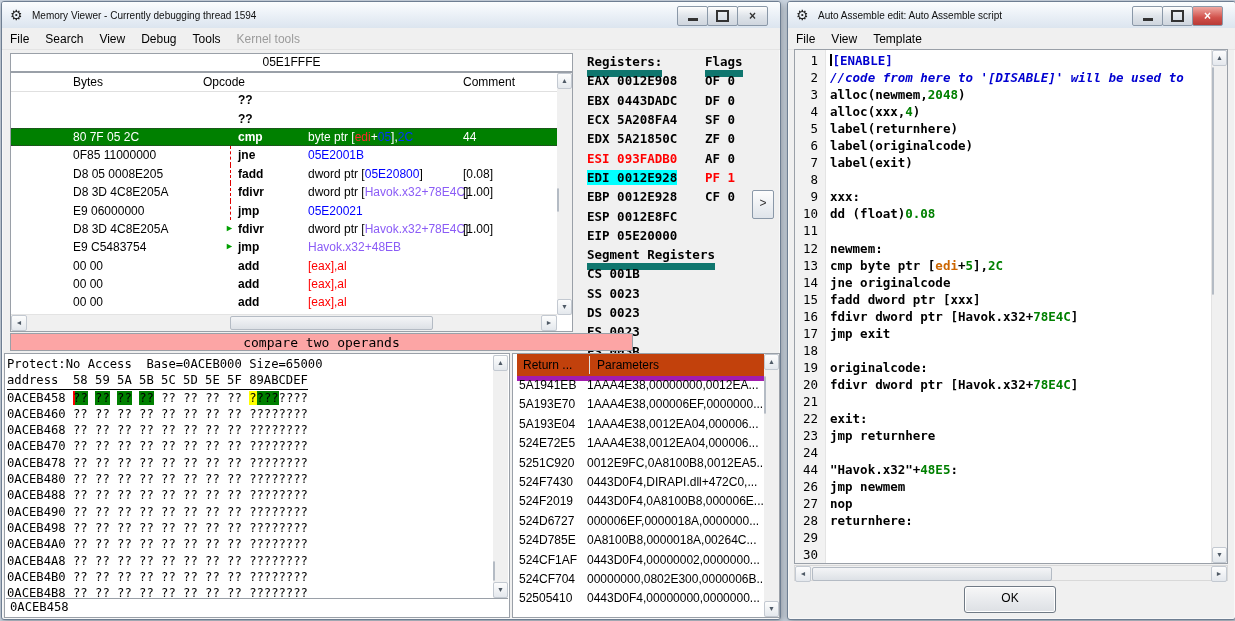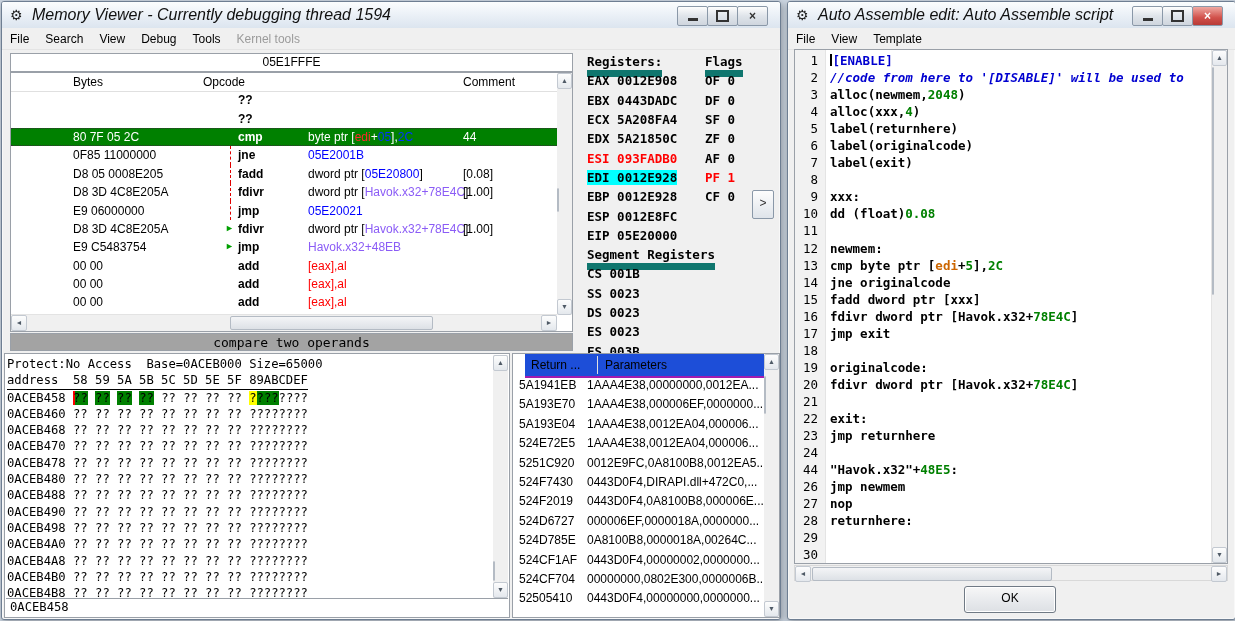--- a/index.html
+++ b/index.html
@@ -5,21 +5,21 @@
   html,body{margin:0;padding:0;}
   body{width:1235px;height:621px;background:#cfd9e5;overflow:hidden;position:relative;
        font-family:"Liberation Sans",sans-serif;font-size:12px;color:#000;}
   .window{position:absolute;background:#f0f0f0;border:1px solid #6e7e92;border-radius:3px;
           box-shadow:inset 0 0 0 1px rgba(255,255,255,.5), 1px 2px 7px rgba(0,0,0,.35);}
   .titlebar{position:absolute;top:0;left:0;right:0;height:26px;
             background:linear-gradient(#fbfdfe,#e9eff6 55%,#dce5ef);
             border-bottom:1px solid #ccd6e2;border-radius:2px 2px 0 0;
             display:flex;align-items:center;}
   .app-icon{width:16px;height:16px;margin:0 6px 0 8px;font-size:14px;line-height:16px;color:#222;}
-  .title-text{font-size:16px;color:#111;font-style:italic;}
+  .title-text{font-size:10px;color:#111;}
   .btngroup{position:absolute;right:12px;top:4px;display:flex;}
   .winbtn{width:29px;height:18px;border:1px solid #8a98a8;background:linear-gradient(#fdfdfd,#dfe4ea 50%,#cfd6de);
           display:flex;align-items:center;justify-content:center;margin-left:-1px;border-radius:2px;}
   .winbtn.close-red{background:linear-gradient(#efa9a2,#d1504a 60%,#b83b37);color:#fff;}
   .g-min{width:10px;height:3px;background:#333;margin-top:6px;}
   .g-max{width:9px;height:8px;border:2px solid #333;}
   .g-x{font-size:12px;font-weight:bold;line-height:12px;color:#333;}
   .close-red .g-x{color:#fff;}
   .menubar{position:absolute;top:26px;left:0;right:0;height:21px;background:#f0f0f0;
            display:flex;align-items:center;border-bottom:1px solid #e4e4e4;}
@@ -55,33 +55,33 @@
         font:bold 12.5px "DejaVu Sans Mono",monospace;white-space:pre;}
   .reg-line{height:19.3px;display:flex;align-items:center;padding-left:6px;}
   .reg-left{width:118px;flex:none;}
   .u{border-bottom:7px solid #0f766e;padding-bottom:1px;}
   .r-red{color:#ff0000}
   .r-cyan{background:#00ffff}
   .f-red{color:#ff0000}
   .expand-btn{position:absolute;left:750px;top:188px;width:20px;height:27px;
               border:1px solid #8a98a8;border-radius:2px;background:linear-gradient(#fdfdfd,#dfe4ea);
               text-align:center;line-height:25px;font-size:12px;color:#333;}
-  .comparebar{position:absolute;left:8px;top:331px;width:563px;height:18px;border:1px solid #9aa0a8;
-              background:#a3a3a3;text-align:center;font:13px "DejaVu Sans Mono",monospace;line-height:17px;box-sizing:border-box;}
+  .comparebar{position:absolute;left:8px;top:331px;width:623px;height:18px;border:1px solid #9aa0a8;
+              background:#fca5a5;text-align:center;font:13px "DejaVu Sans Mono",monospace;line-height:17px;box-sizing:border-box;}
   
   .hexbody{position:absolute;left:2px;top:2px;right:17px;bottom:19px;overflow:hidden;
            font:12.2px "DejaVu Sans Mono",monospace;line-height:16.3px;white-space:pre;}
   .hx-header{display:inline-block;border-bottom:1px solid #000;}
   .hx-hl{background:#008000;}
   .hx-caret{box-shadow:inset 2px 0 0 #ff0000;}
   .hx-yel{background:#ffff00;}
   .hexstatus{position:absolute;left:1px;right:1px;bottom:1px;height:17px;border-top:1px solid #9aa0a8;
              background:#fff;font:12.2px "DejaVu Sans Mono",monospace;line-height:16px;padding-left:4px;}
   
-  .stackhead{position:absolute;top:0;left:12px;right:15px;height:22px;background:#1d4ed8;border-bottom:2px solid #a21caf;}
+  .stackhead{position:absolute;top:0;left:4px;right:15px;height:22px;background:#c2410c;border-bottom:5px solid #a21caf;}
   .stackhead .c1{position:absolute;left:6px;top:4px;}
   .stackhead .c2{position:absolute;left:80px;top:4px;}
   .stackhead .sep{position:absolute;left:72px;top:2px;bottom:2px;border-left:1px solid #e0e0e0;}
   .st-rows{position:absolute;top:24px;left:0;right:15px;bottom:0;overflow:hidden;}
   .st-row{height:19.4px;display:flex;align-items:flex-start;}
   .st-ret{width:74px;flex:none;padding-left:6px;box-sizing:border-box;}
   .st-par{flex:1;white-space:nowrap;overflow:hidden;}
   
   .editor{position:absolute;left:6px;top:47px;width:434px;height:515px;background:#fff;
           border:1px solid #9aa0a8;box-sizing:border-box;overflow:hidden;}

